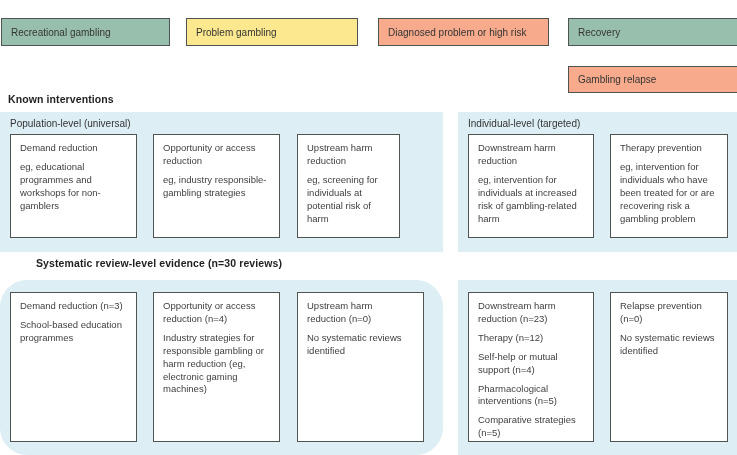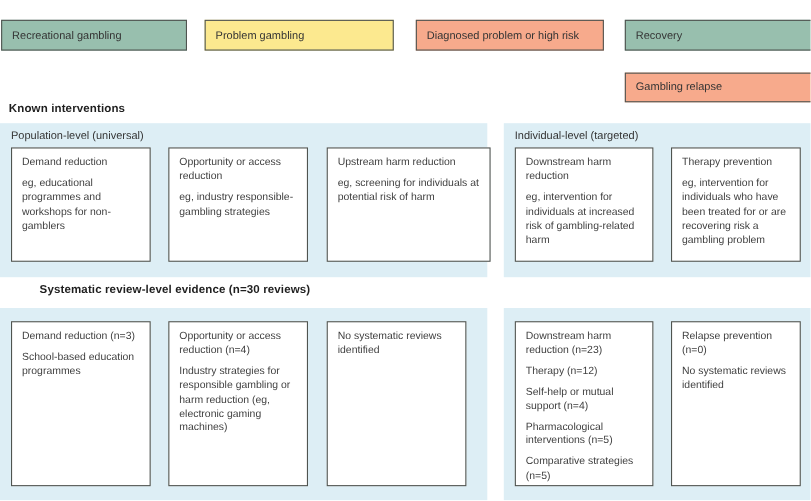--- a/index.html
+++ b/index.html
@@ -81,21 +81,21 @@
     <div class="wbox" style="left:153px; top:22px; width:127px; height:104px;">
       <p>Opportunity or access reduction</p>
       <p>eg, industry responsible-gambling strategies</p>
     </div>
 
     <div class="wbox" style="left:10px; top:22px; width:127px; height:104px;">
       <p>Demand reduction</p>
       <p>eg, educational programmes and workshops for non-gamblers</p>
     </div>
 
-    <div class="wbox" style="left:297px; top:22px; width:149px; height:104px;">
+    <div class="wbox" style="left:297px; top:22px; width:103px; height:104px;">
       <p>Upstream harm reduction</p>
       <p>eg, screening for individuals at potential risk of harm</p>
     </div>
   </div>
 
   <div class="panel" style="left: 458px; top: 112px; width: 282px; height: 140px; background: rgb(221, 238, 245);">
     <div class="panel-label">Individual-level (targeted)</div>
 
     <div class="wbox" style="left:10px; top:22px; width:126px; height:104px;">
       <p>Downstream harm reduction</p>
@@ -103,33 +103,34 @@
     </div>
 
     <div class="wbox" style="left:152px; top:22px; width:118px; height:104px;">
       <p>Therapy prevention</p>
       <p>eg, intervention for individuals who have been treated for or are recovering risk a gambling problem</p>
     </div>
   </div>
 
   <div class="section-heading" style="left:4px; top:257px;margin-left:32px;">Systematic review-level evidence (n=30 reviews)</div>
 
-  <div class="panel" style="left: 0px; top: 280px; width: 443px; height: 175px; background: rgb(221, 238, 245);">
+  <div class="panel" style="left: 0px; top: 280px; width: 443px; height: 175px; background: rgb(221, 238, 245); border-radius: 27px;">
 
     <div class="wbox" style="left:10px; top:12px; width:127px; height:150px;">
       <p>Demand reduction (n=3)</p>
       <p>School-based education programmes</p>
     </div>
 
     <div class="wbox" style="left:153px; top:12px; width:127px; height:150px;">
       <p>Opportunity or access reduction (n=4)</p>
       <p>Industry strategies for responsible gambling or harm reduction (eg, electronic gaming machines)</p>
     </div>
 
     <div class="wbox" style="left:297px; top:12px; width:127px; height:150px;">
+      <p>Upstream harm reduction (n=0)</p>
       <p>No systematic reviews identified</p>
     </div>
   </div>
 
   <div class="panel" style="left: 458px; top: 280px; width: 282px; height: 175px; background: rgb(221, 238, 245);">
 
     <div class="wbox" style="left:10px; top:12px; width:126px; height:150px;">
       <p>Downstream harm reduction (n=23)</p>
       <p>Therapy (n=12)</p>
       <p>Self-help or mutual support (n=4)</p>

